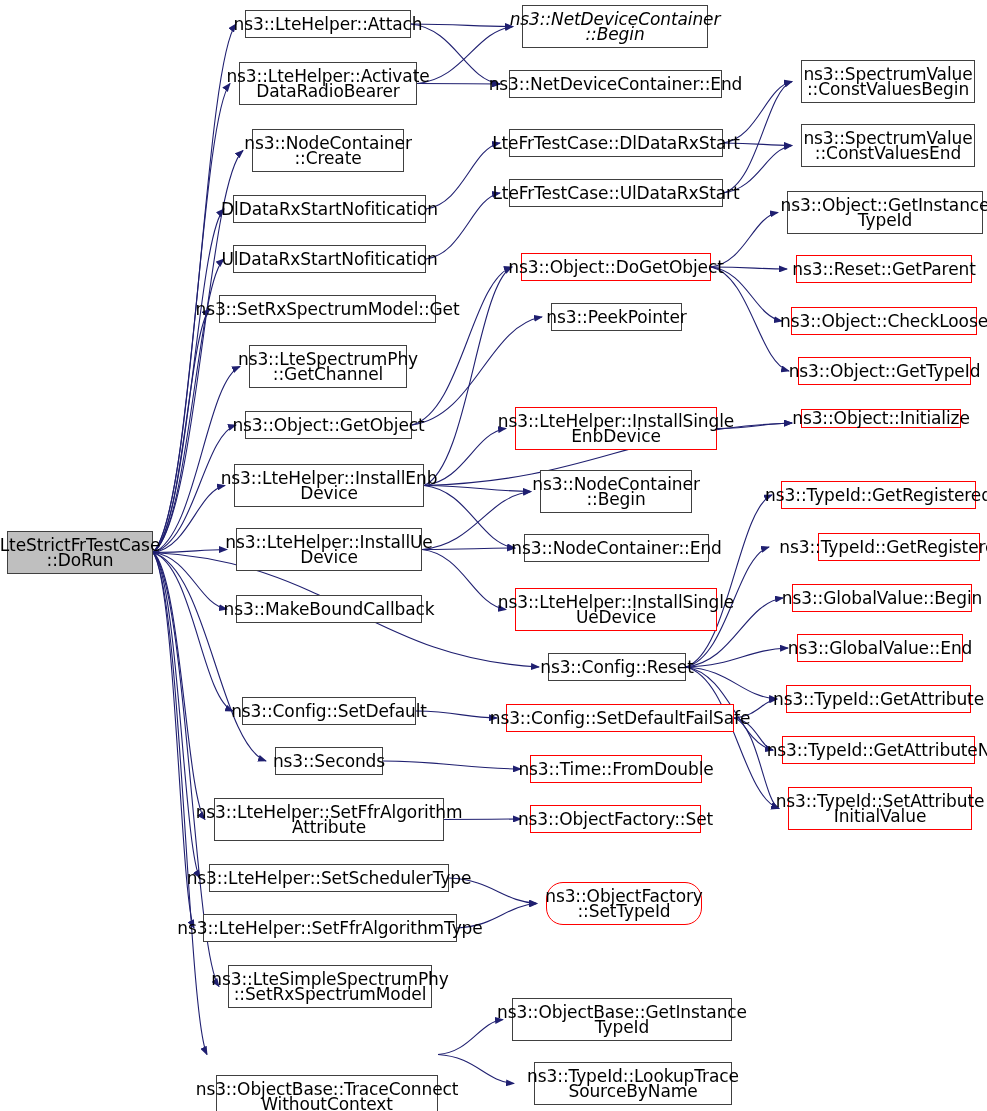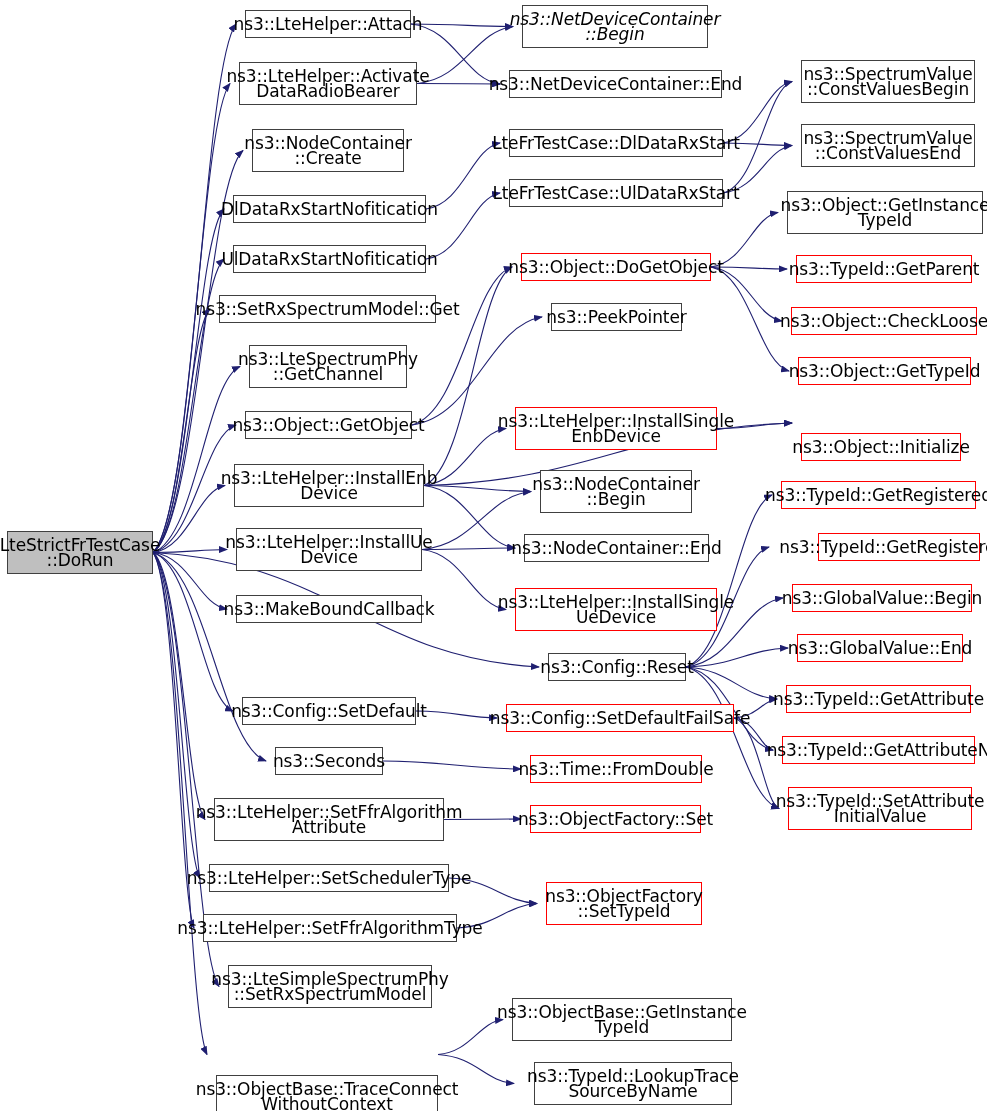--- a/index.html
+++ b/index.html
@@ -139,36 +139,36 @@
 EnbDevice</div>
       <div class="node" style="left: 540px; top: 470px; width: 152px; height: 43px;">ns3::NodeContainer
 ::Begin</div>
       <div class="node" style="left: 524px; top: 534px; width: 185px; height: 28px;">ns3::NodeContainer::End</div>
       <div class="node red" style="left: 515px; top: 588px; width: 202px; height: 43px;">ns3::LteHelper::InstallSingle
 UeDevice</div>
       <div class="node" style="left: 548px; top: 653px; width: 138px; height: 28px;">ns3::Config::Reset</div>
       <div class="node red" style="left: 506px; top: 704px; width: 228px; height: 28px;">ns3::Config::SetDefaultFailSafe</div>
       <div class="node red" style="left: 530px; top: 755px; width: 172px; height: 28px;">ns3::Time::FromDouble</div>
       <div class="node red" style="left: 530px; top: 805px; width: 171px; height: 28px;">ns3::ObjectFactory::Set</div>
-      <div class="node red" style="left: 546px; top: 882px; width: 156px; height: 43px;">ns3::ObjectFactory
+      <div class="node red" style="left: 546px; top: 882px; width: 156px; height: 43px; border-radius: 17px;">ns3::ObjectFactory
 ::SetTypeId</div>
       <div class="node" style="left: 512px; top: 998px; width: 220px; height: 43px;">ns3::ObjectBase::GetInstance
 TypeId</div>
       <div class="node" style="left: 523px; top: 1062px; width: 198px; height: 43px; margin-left: 11px;">ns3::TypeId::LookupTrace
 SourceByName</div>
       <div class="node" style="left: 801px; top: 60px; width: 174px; height: 43px;">ns3::SpectrumValue
 ::ConstValuesBegin</div>
       <div class="node" style="left: 801px; top: 124px; width: 174px; height: 43px;">ns3::SpectrumValue
 ::ConstValuesEnd</div>
       <div class="node" style="left: 787px; top: 191px; width: 196px; height: 43px;">ns3::Object::GetInstance
 TypeId</div>
-      <div class="node red" style="left: 796px; top: 255px; width: 176px; height: 28px;">ns3::TypeId::GetParent</div>
+      <div class="node red" style="left: 796px; top: 255px; width: 176px; height: 28px;">ns3::Reset::GetParent</div>
       <div class="node red" style="left: 791px; top: 307px; width: 186px; height: 28px;">ns3::Object::CheckLoose</div>
       <div class="node red" style="left: 798px; top: 357px; width: 173px; height: 28px;">ns3::Object::GetTypeId</div>
-      <div class="node red" style="left: 801px; top: 409px; width: 160px; height: 28px; margin-top: 24px;">ns3::Object::Initialize</div>
+      <div class="node red" style="left: 801px; top: 409px; width: 160px; height: 19px;">ns3::Object::Initialize</div>
       <div class="node red" style="left: 781px; top: 481px; width: 195px; height: 28px;">ns3::TypeId::GetRegistered</div>
       <div class="node red" style="left: 778px; top: 533px; width: 162px; height: 28px; margin-left: 40px;">ns3::TypeId::GetRegisteredN</div>
       <div class="node red" style="left: 792px; top: 584px; width: 180px; height: 28px;">ns3::GlobalValue::Begin</div>
       <div class="node red" style="left: 797px; top: 634px; width: 166px; height: 28px;">ns3::GlobalValue::End</div>
       <div class="node red" style="left: 786px; top: 685px; width: 185px; height: 28px;">ns3::TypeId::GetAttribute</div>
       <div class="node red" style="left: 782px; top: 736px; width: 193px; height: 28px;">ns3::TypeId::GetAttributeN</div>
       <div class="node red" style="left: 788px; top: 787px; width: 184px; height: 43px;">ns3::TypeId::SetAttribute
 InitialValue</div>
     </div>
 </div>

